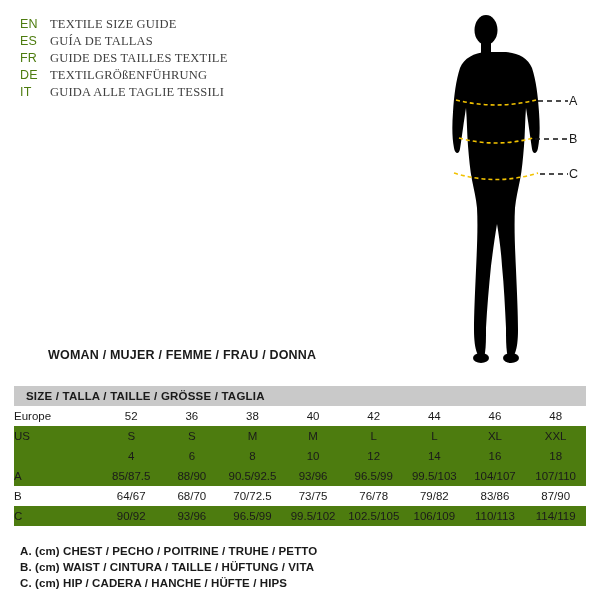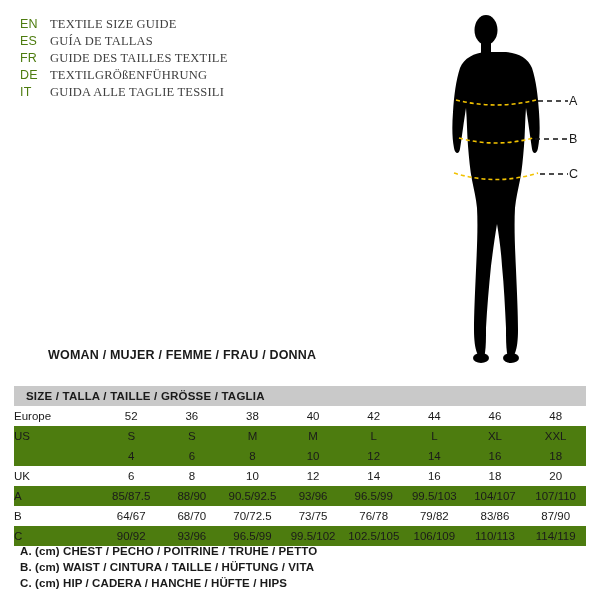--- a/index.html
+++ b/index.html
@@ -254,31 +254,20 @@
         <td class="val">4</td>
         <td class="val">6</td>
         <td class="val">8</td>
         <td class="val">10</td>
         <td class="val">12</td>
         <td class="val">14</td>
         <td class="val">16</td>
         <td class="val">18</td>
       </tr>
 
-      <tr class="plain">
-        <td class="rowlabel">UK</td>
-        <td class="val">6</td>
-        <td class="val">8</td>
-        <td class="val">10</td>
-        <td class="val">12</td>
-        <td class="val">14</td>
-        <td class="val">16</td>
-        <td class="val">18</td>
-        <td class="val">20</td>
-      </tr>
 
       <tr class="band">
         <td class="rowlabel">A</td>
         <td class="val">85/87.5</td>
         <td class="val">88/90</td>
         <td class="val">90.5/92.5</td>
         <td class="val">93/96</td>
         <td class="val">96.5/99</td>
         <td class="val">99.5/103</td>
         <td class="val">104/107</td>

